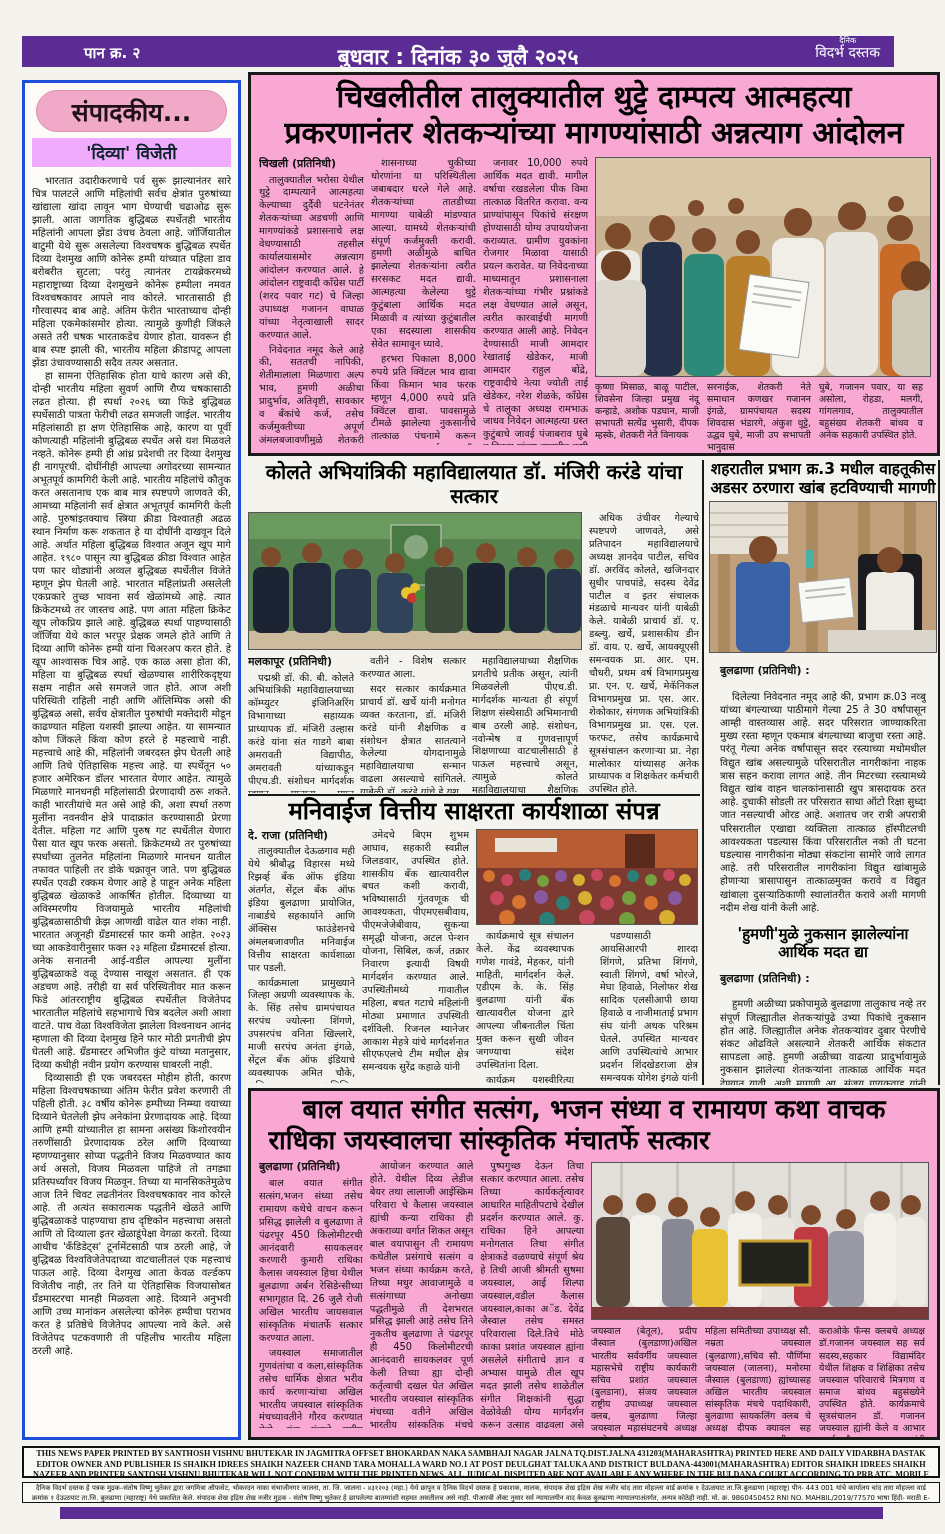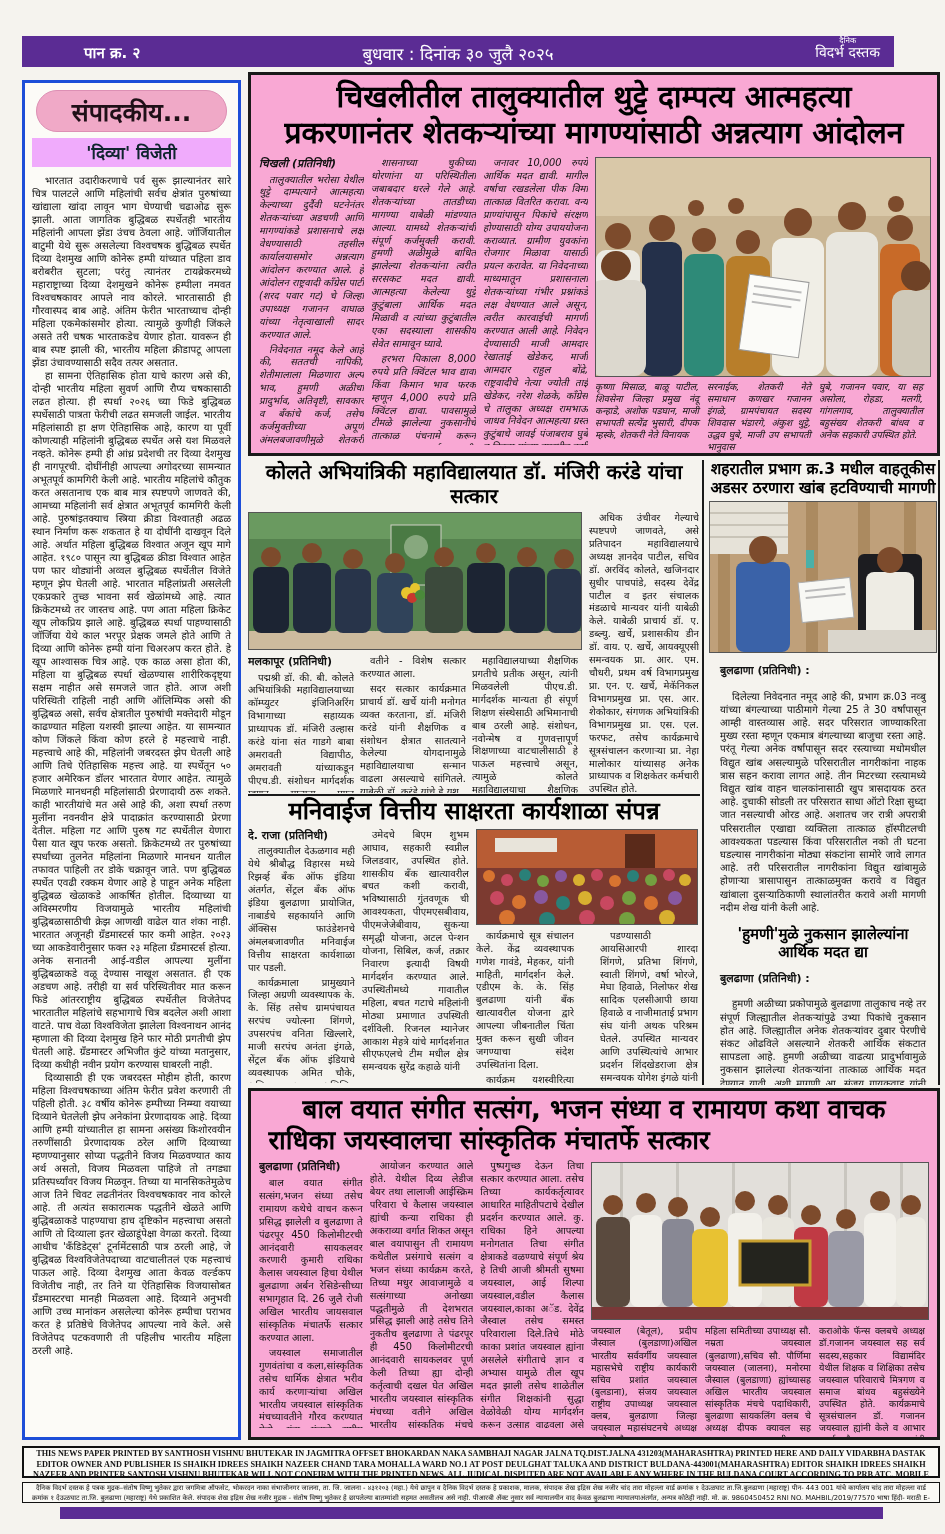--- a/index.html
+++ b/index.html
@@ -1,20 +1,20 @@
 <!DOCTYPE html>
 <html><head>
 <meta charset="utf-8">
 <style>
   html,body{margin:0;padding:0;background:#9a9a9a;}
   .page{position:relative;width:945px;height:1534px;background:#f5f3ee;font-family:"DejaVu Sans",sans-serif;overflow:hidden;margin:0 auto;color:#111;}
   
   .topbar{position:absolute;left:22px;top:36px;width:872px;height:31px;background:#5b2c94;color:#fff;}
   .topbar .pageno{position:absolute;left:62px;top:6px;font-size:15px;font-weight:bold;}
-  .topbar .date{position:absolute;left:0;right:0;top:6px;text-align:center;font-size:17px;font-weight:normal;}
+  .topbar .date{position:absolute;left:0;right:0;top:6px;text-align:center;font-size:21px;font-weight:bold;}
   .logo{position:absolute;right:14px;top:1px;text-align:center;line-height:1;}
   .logo .lt{display:block;font-size:8px;}
   .logo .lm{display:block;font-size:14px;font-weight:normal;}
   
   .editorial{position:absolute;left:22px;top:80px;width:219px;height:1360px;border:3px solid #1d4ed8;background:#fcfbf7;box-sizing:border-box;padding:5px 7px;overflow:hidden;}
   .ed-pill{background:#f0a9c7;border:1px solid #dd8fb4;border-radius:22px;margin:2px 4px 6px;text-align:center;font-size:25px;font-weight:bold;color:#201018;padding:3px 0;}
   .ed-title{background:#f0abfc;text-align:center;font-size:17px;font-weight:bold;color:#10242e;padding:3px 0;margin:0 0 7px;}
   .ed-body p{margin:0;font-size:10px;line-height:1.3;text-align:justify;text-indent:13px;}
   
   .art{position:absolute;box-sizing:border-box;overflow:hidden;}
@@ -22,21 +22,21 @@
   .boxed{border:3px solid #1a1a1a;background:#f9a8d4;}
   .cols{display:flex;gap:7px;}
   .col p{margin:0 0 2px;font-size:9.8px;line-height:1.32;text-align:justify;text-indent:10px;}
   .byline{font-weight:bold;font-size:11px !important;text-indent:0 !important;text-align:left !important;}
   .cap p{margin:0;font-size:9.3px;line-height:1.3;text-align:justify;text-indent:0;}
   .photo{display:block;border:1px solid #555;background:#ccc;}
   .rule{position:absolute;background:#1a1a1a;}
   
   #a1{left:248px;top:72px;width:692px;height:384px;padding:4px 8px;}
   #a1 .hl{font-size:30px;}
-  #a1 .cols{margin-top:6px;font-style:italic;}
+  #a1 .cols{margin-top:6px;}
   #a1 .tc{width:106px;height:288px;overflow:hidden;}
   
   #a2{left:248px;top:460px;width:452px;height:333px;}
   #a2 .hl{font-size:20px;margin-bottom:4px;}
   #a2 .tc{width:106px;height:158px;overflow:hidden;}
   #a2 .c4{width:110px;height:302px;overflow:hidden;}
   
   #a3{left:706px;top:460px;width:234px;height:625px;padding:0 3px;}
   #a3 .hl{font-size:15.5px;}
   #a3 p{margin:11px;font-size:10px;line-height:1.32;text-align:justify;text-indent:12px;}

